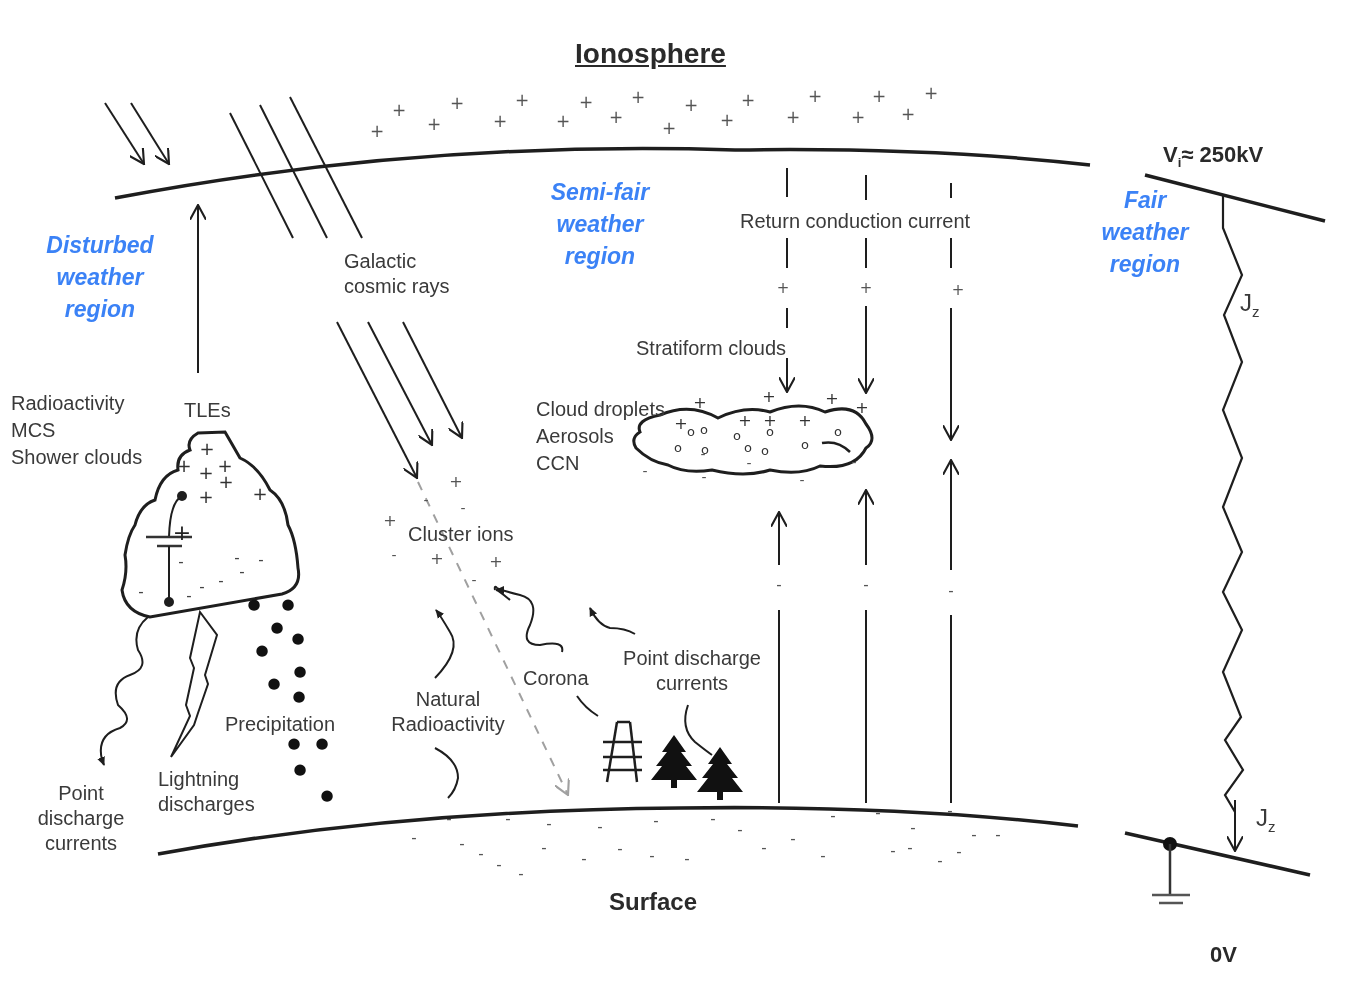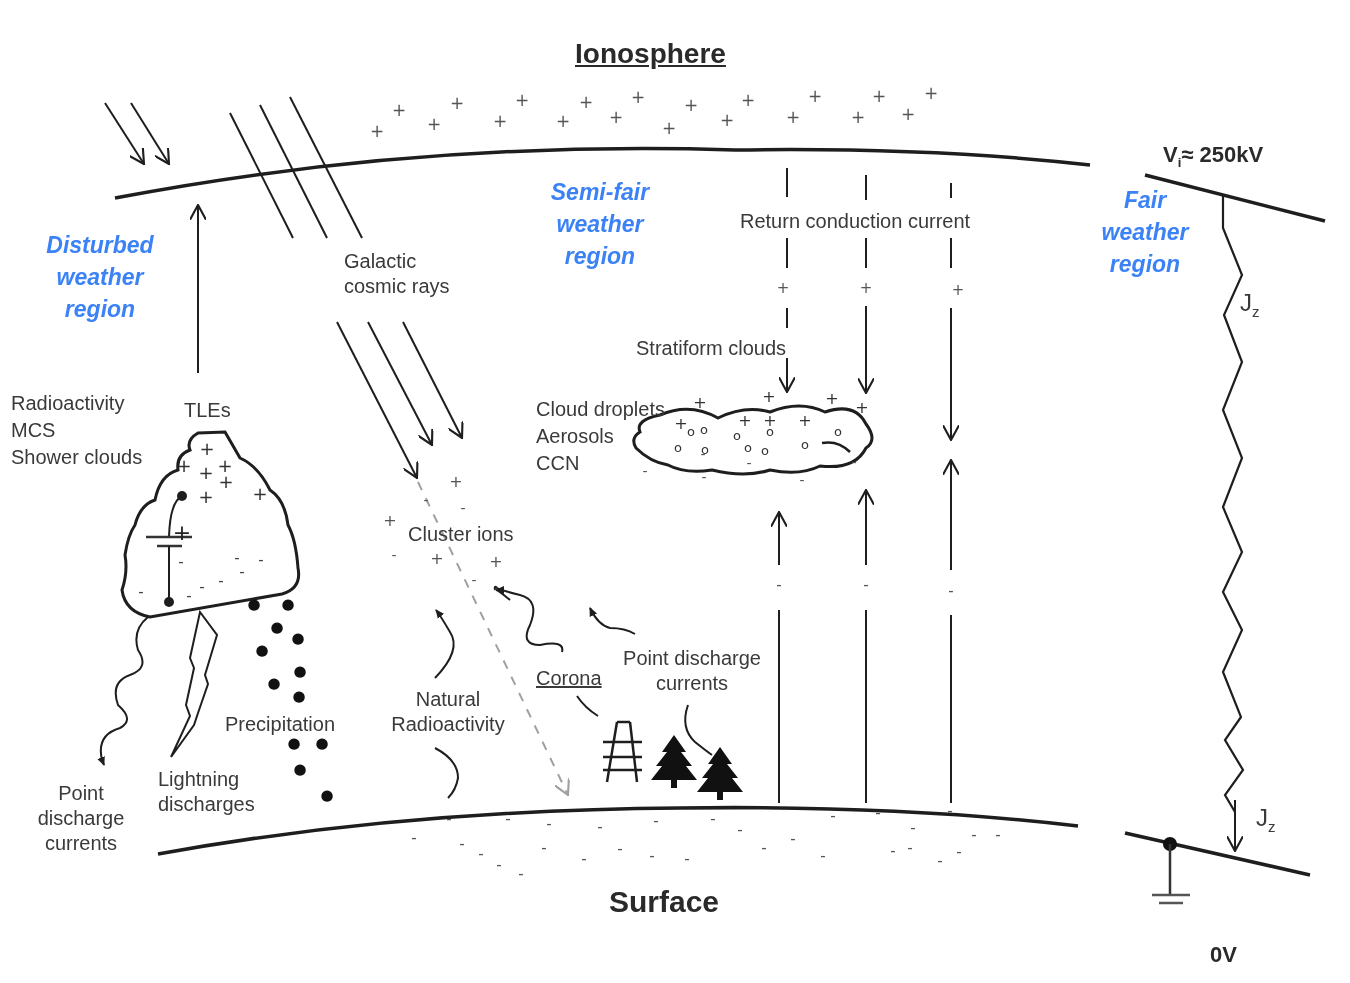--- a/index.html
+++ b/index.html
@@ -293,31 +293,31 @@
   <span>Radioactivity</span>
   <span>MCS</span>
   <span>Shower clouds</span>
 </div>
 <div class="lbl" style="left:184px;top:398px;">TLEs</div>
 <div class="lbl" style="left:408px;top:522px;">Cluster ions</div>
 <div class="lbl center" style="left:388px;top:687px;width:120px;">
   <span>Natural</span>
   <span>Radioactivity</span>
 </div>
-<div class="lbl" style="left:536px;top:666px;text-decoration:underline;">Corona</div>
+<div class="lbl" style="left:523px;top:666px;">Corona</div>
 <div class="lbl center" style="left:612px;top:646px;width:160px;">
   <span>Point discharge</span>
   <span>currents</span>
 </div>
 <div class="lbl center" style="left:26px;top:781px;width:110px;">
   <span>Point</span>
   <span>discharge</span>
   <span>currents</span>
 </div>
 <div class="lbl" style="left:158px;top:767px;">
   <span>Lightning</span>
   <span>discharges</span>
 </div>
 <div class="lbl" style="left:225px;top:712px;">Precipitation</div>
-<div class="lbl bold" style="left:609px;top:889px;font-size:30px;">Surface</div>
+<div class="lbl bold" style="left:609px;top:889px;font-size:24px;">Surface</div>
 <div class="lbl bold" style="left:1210px;top:942px;font-size:22px;">0V</div>
 <div class="lbl" style="left:1240px;top:290px;font-size:24px;"><span style="display:inline">J</span><sub style="font-size:15px">z</sub></div>
 <div class="lbl" style="left:1256px;top:805px;font-size:24px;"><span style="display:inline">J</span><sub style="font-size:15px">z</sub></div>
 
 </body></html>

